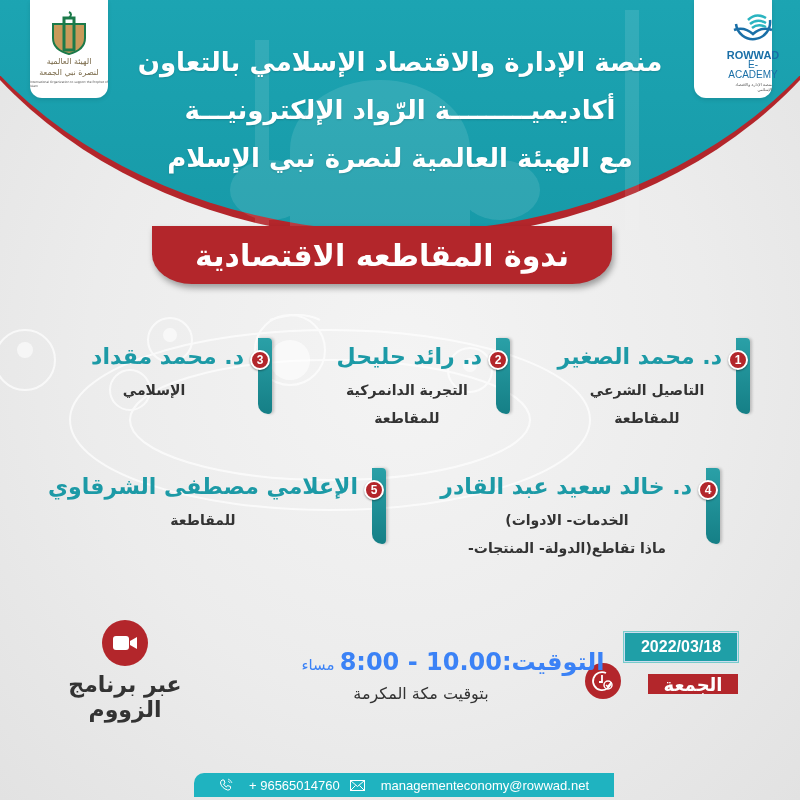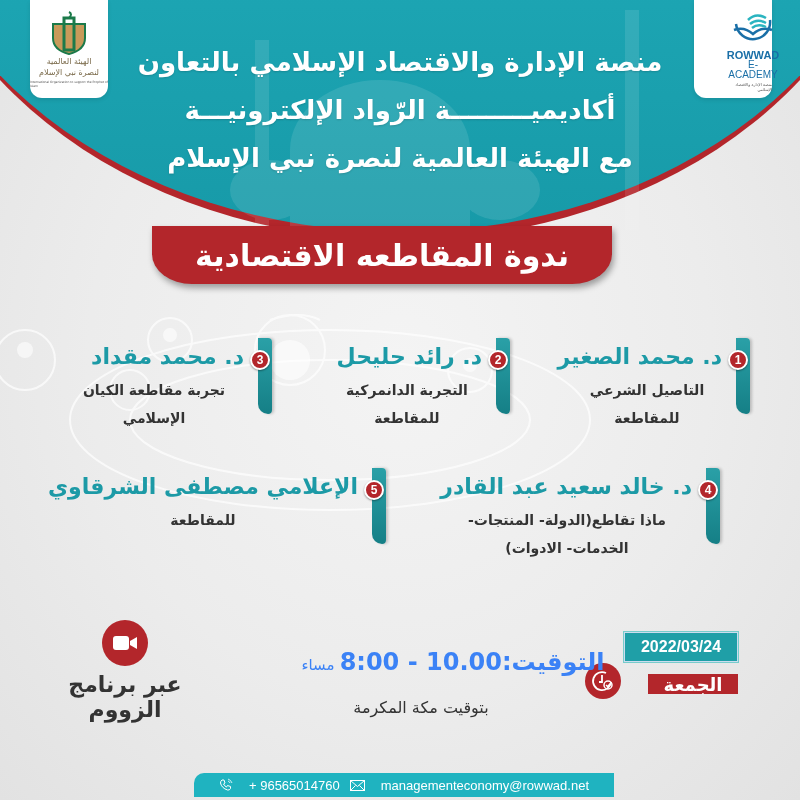--- a/index.html
+++ b/index.html
@@ -78,21 +78,21 @@
       position: absolute; left: 585px; top: 663px; width: 36px; height: 36px; border-radius: 50%; background: #b3262b;
       display: flex; align-items: center; justify-content: center;
     }
     .time-line {
       position: absolute; left: 262px; top: 648px; width: 318px; text-align: center; color: #3b82f6;
       white-space: nowrap;
       margin-left: 32px;
     }
     .time-line .big { font-size: 24px; font-weight: bold; }
     .time-line .small { font-size: 15px; }
-    .time-sub { position: absolute; left: 262px; top: 698px; width: 318px; text-align: center; color: #333; font-size: 16px; }
+    .time-sub { position: absolute; left: 262px; top: 684px; width: 318px; text-align: center; color: #333; font-size: 16px; }
     .zoom-icon {
       position: absolute; left: 102px; top: 620px; width: 46px; height: 46px; border-radius: 50%; background: #b3262b;
       display: flex; align-items: center; justify-content: center;
     }
     .zoom-label { position: absolute; left: 30px; top: 672px; width: 190px; text-align: center; color: #333; font-size: 22px; font-weight: bold; }
     .footer-bar {
       position: absolute; left: 194px; top: 773px; width: 420px; height: 24px; background: #1fb3c0;
       border-radius: 10px 0 0 0; display: flex; align-items: center; justify-content: center; gap: 10px;
       color: #fff; font-family: "Liberation Sans", sans-serif; font-size: 13px; direction: ltr;
     }
@@ -144,21 +144,21 @@
   <div class="logo-text-tiny">منصة الإدارة والاقتصاد الإسلامي</div>
 </div>
 
 <div class="logo-card logo-left">
   <svg width="40" height="46" viewBox="0 0 40 46">
     <path d="M4 14 h32 v14 q0 12 -16 16 q-16 -4 -16 -16 z" fill="#c89a5a" stroke="#1b7a4a" stroke-width="2"></path>
     <rect x="15" y="8" width="10" height="32" fill="none" stroke="#1b7a4a" stroke-width="3"></rect>
     <path d="M20 2 q4 2 0 6" fill="none" stroke="#1b7a4a" stroke-width="2"></path>
   </svg>
   <div class="logo-text-ar">الهيئة العالمية</div>
-  <div class="logo-text-ar">لنصرة نبي الإسلام</div>
+  <div class="logo-text-ar">لنصرة نبي الجمعة</div>
   <div class="logo-text-tiny" style="direction:ltr;font-size:3px;">International Organization to support the Prophet of Islam</div>
 </div>
 
 <div class="header-titles">
   <div>منصة الإدارة والاقتصاد الإسلامي بالتعاون</div>
   <div>أكاديميـــــــــة الرّواد الإلكترونيـــة</div>
   <div>مع الهيئة العالمية لنصرة نبي الإسلام</div>
 </div>
 
 <div class="banner">
@@ -183,45 +183,44 @@
     <div>التجربة الدانمركية</div>
     <div>للمقاطعة</div>
   </div>
 </div>
 
 <div class="speaker" style="left:40px; top:338px; width:232px; height:80px;">
   <div class="bar"></div>
   <div class="num">3</div>
   <div class="name" style="right:28px;">د. محمد مقداد</div>
   <div class="topic" style="right:28px; width:180px;">
-    <div>تجربة مقاطعة الكيان</div>
     <div>الإسلامي</div>
   </div>
 </div>
 
 <div class="speaker" style="left:420px; top:468px; width:300px; height:80px;">
   <div class="bar"></div>
   <div class="num">4</div>
   <div class="name" style="right:28px;">د. خالد سعيد عبد القادر</div>
   <div class="topic" style="right:28px; width:250px;">
+    <div>الخدمات- الادوات)</div>
     <div>ماذا تقاطع(الدولة- المنتجات-</div>
-    <div>الخدمات- الادوات)</div>
   </div>
 </div>
 
 <div class="speaker" style="left:36px; top:468px; width:350px; height:80px;">
   <div class="bar"></div>
   <div class="num">5</div>
   <div class="name" style="right:28px;">الإعلامي مصطفى الشرقاوي</div>
   <div class="topic" style="right:28px; width:310px;">
     <div>للمقاطعة</div>
   </div>
 </div>
 
-<div class="date-box">2022/03/24</div>
+<div class="date-box">2022/03/18</div>
 <div class="day-box">الجمعة</div>
 
 <div class="clock-icon">
   <svg width="24" height="24" viewBox="0 0 24 24">
     <path d="M15 4 a9 9 0 1 0 5 9" fill="none" stroke="#fff" stroke-width="1.8"></path>
     <path d="M11 6 v7 h-3" fill="none" stroke="#fff" stroke-width="1.8"></path>
     <circle cx="17" cy="16" r="4" fill="none" stroke="#fff" stroke-width="1.5"></circle>
     <path d="M15 16 l1.5 1.5 l3 -3" fill="none" stroke="#fff" stroke-width="1.5"></path>
   </svg>
 </div>

